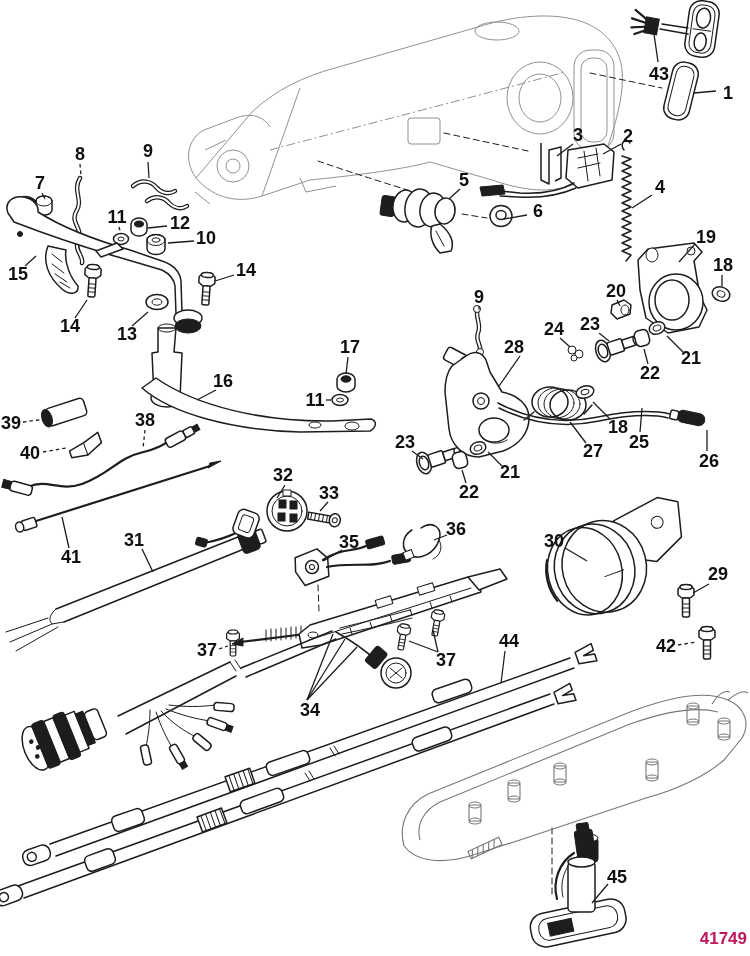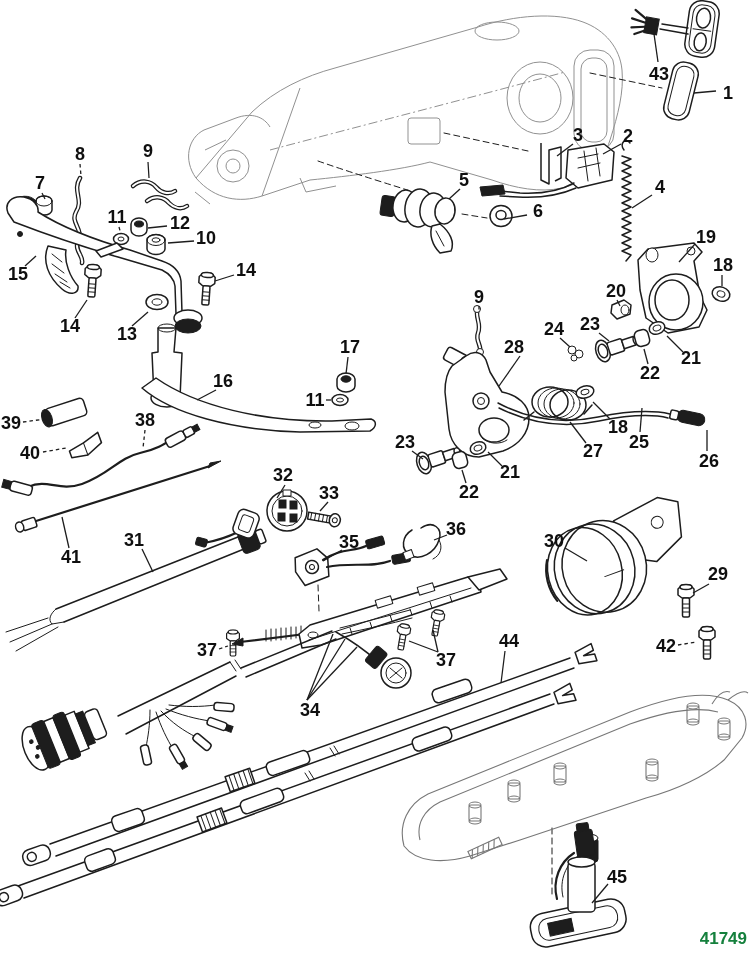--- a/index.html
+++ b/index.html
@@ -12,21 +12,21 @@
   .th2{stroke-width:2.2;}
   .dk{fill:#1d1d1d;stroke:#1d1d1d;stroke-width:1;}
   .ghost{fill:none;stroke:#919191;stroke-width:1;}
   .ghost2{fill:none;stroke:#777777;stroke-width:1.1;}
   .dash{stroke-dasharray:6 4;}
   .wire{fill:none;stroke:#1d1d1d;stroke-width:4.5;stroke-linecap:round;}
   .wirein{fill:none;stroke:#ffffff;stroke-width:2;stroke-linecap:round;}
   .callout{font:bold 18px "Liberation Sans",sans-serif;fill:#0f0f0f;text-anchor:middle;}
   .leader{stroke:#1d1d1d;stroke-width:1.3;fill:none;}
   .leader.dashed{stroke-dasharray:3.5 3;}
-  .drawing-number{position:absolute;right:3px;bottom:7px;font:bold 17px "Liberation Sans",sans-serif;color:#15803d;}
+  .drawing-number{position:absolute;right:3px;bottom:7px;font:bold 17px "Liberation Sans",sans-serif;color:#be185d;}
 </style>
 </head>
 <body>
 
 <div class="stage">
 
 <svg width="750" height="956" viewBox="0 0 750 956">
   <defs>
     <g id="bolt">
       <path class="lnf" d="M-8,-3 L-4,-7 L4,-7 L8,-3 L8,3 L4,6 L-4,6 L-8,3 Z"></path>

